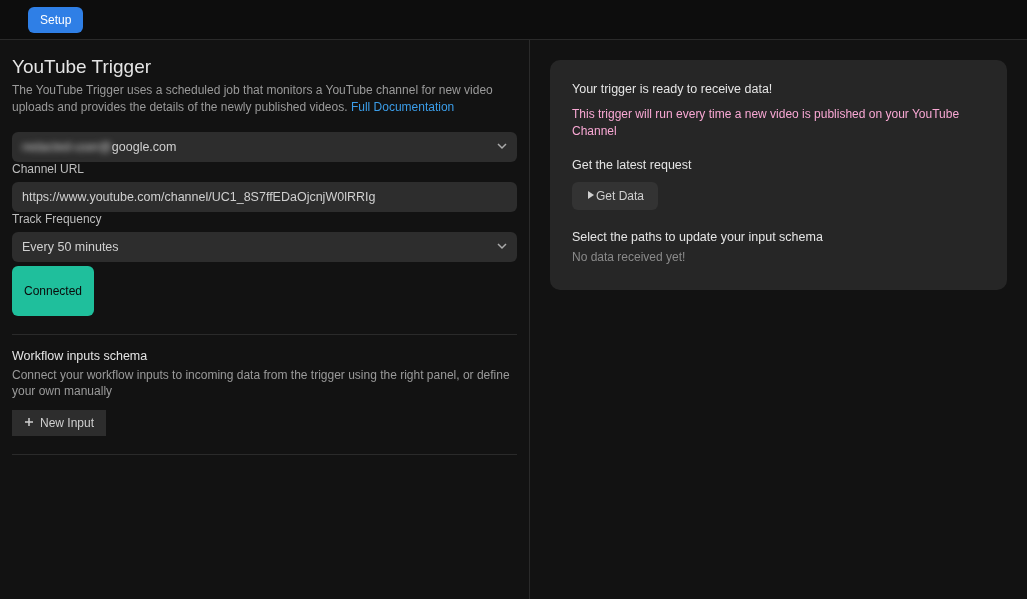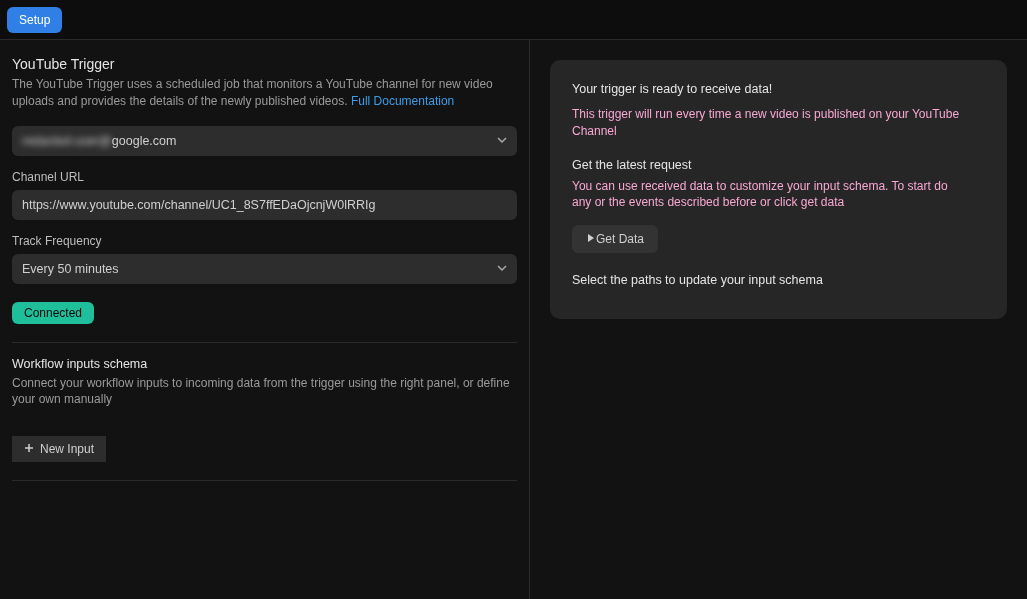--- a/index.html
+++ b/index.html
@@ -11,21 +11,21 @@
     width: 1027px;
     height: 599px;
     overflow: hidden;
   }
   .topbar {
     height: 40px;
     background: #0d0d0d;
     border-bottom: 1px solid #2a2a2a;
     display: flex;
     align-items: center;
-    padding: 0 7px;
+    padding: 0 28px;
   }
   .setup-btn {
     background: #2f7fe6;
     color: #fff;
     border: none;
     border-radius: 6px;
     padding: 6px 12px;
     font-size: 12px;
     cursor: pointer;
   }
@@ -37,21 +37,21 @@
     width: 530px;
     border-right: 1px solid #2a2a2a;
     padding: 16px 12px 12px 12px;
     overflow-y: auto;
   }
   .right-pane {
     flex: 1;
     padding: 20px;
   }
   .trigger-title {
-    font-size: 14px;
+    font-size: 19px;
     font-weight: 500;
     margin-bottom: 4px;
     color: #e5e5e5;
   }
   .trigger-desc {
     color: #9a9a9a;
     font-size: 12px;
     line-height: 1.4;
     margin-bottom: 16px;
   }
@@ -68,52 +68,51 @@
     width: 100%;
     background: #2d2d2d;
     border: none;
     border-radius: 6px;
     padding: 7px 10px;
     color: #d0d0d0;
     font-size: 12.5px;
     display: flex;
     align-items: center;
     justify-content: space-between;
-    margin-bottom: 14px;
     cursor: pointer;
     min-height: 30px;
   }
   .text-field { cursor: text; }
   .chevron svg { width: 10px; height: 10px; fill: #aaa; }
   .connected-btn {
     background: #1fbf9c;
     color: #0a0a0a;
     border: none;
     border-radius: 6px;
-    padding: 4px 12px;
+    padding: 18px 12px;
     font-size: 12px;
     cursor: pointer;
     margin-top: 4px;
     margin-bottom: 14px;
   }
   .divider {
     border: none;
     border-top: 1px solid #2a2a2a;
     margin: 4px 0 14px 0;
   }
   .section-title {
     font-size: 12.5px;
     color: #e5e5e5;
     margin-bottom: 4px;
   }
   .section-desc {
     font-size: 12px;
     color: #9a9a9a;
     line-height: 1.4;
-    margin-bottom: 28px;
+    margin-bottom: 10px;
   }
   .new-input-btn {
     background: #2d2d2d;
     border: none;
     border-radius: 0;
     color: #d0d0d0;
     padding: 6px 12px;
     font-size: 12px;
     cursor: pointer;
     display: inline-flex;
@@ -229,27 +228,27 @@
 
   </div>
 
   <div class="right-pane">
     <div class="right-card">
 
       <div class="right-heading">Your trigger is ready to receive data!</div>
       <div class="right-text">This trigger will run every time a new video is published on your YouTube Channel</div>
 
       <div class="right-subheading">Get the latest request</div>
-      <div class="right-text" style="margin-bottom:10px">You can use received data to customize your input schema. To start do any or the events described before or click get data</div>
       <button class="get-data-btn">
         <span class="icon-small">
           <svg viewBox="0 0 10 10">
               <path d="M2 1 L8 5 L2 9 Z" fill="#d0d0d0"></path>
             </svg>
         </span>
         <span>Get Data</span>
       </button>
 
       <div class="right-subheading">Select the paths to update your input schema</div>
+      <div class="no-data">No data received yet!</div>
 
     </div>
   </div>
 </div>
 
 </body></html>

